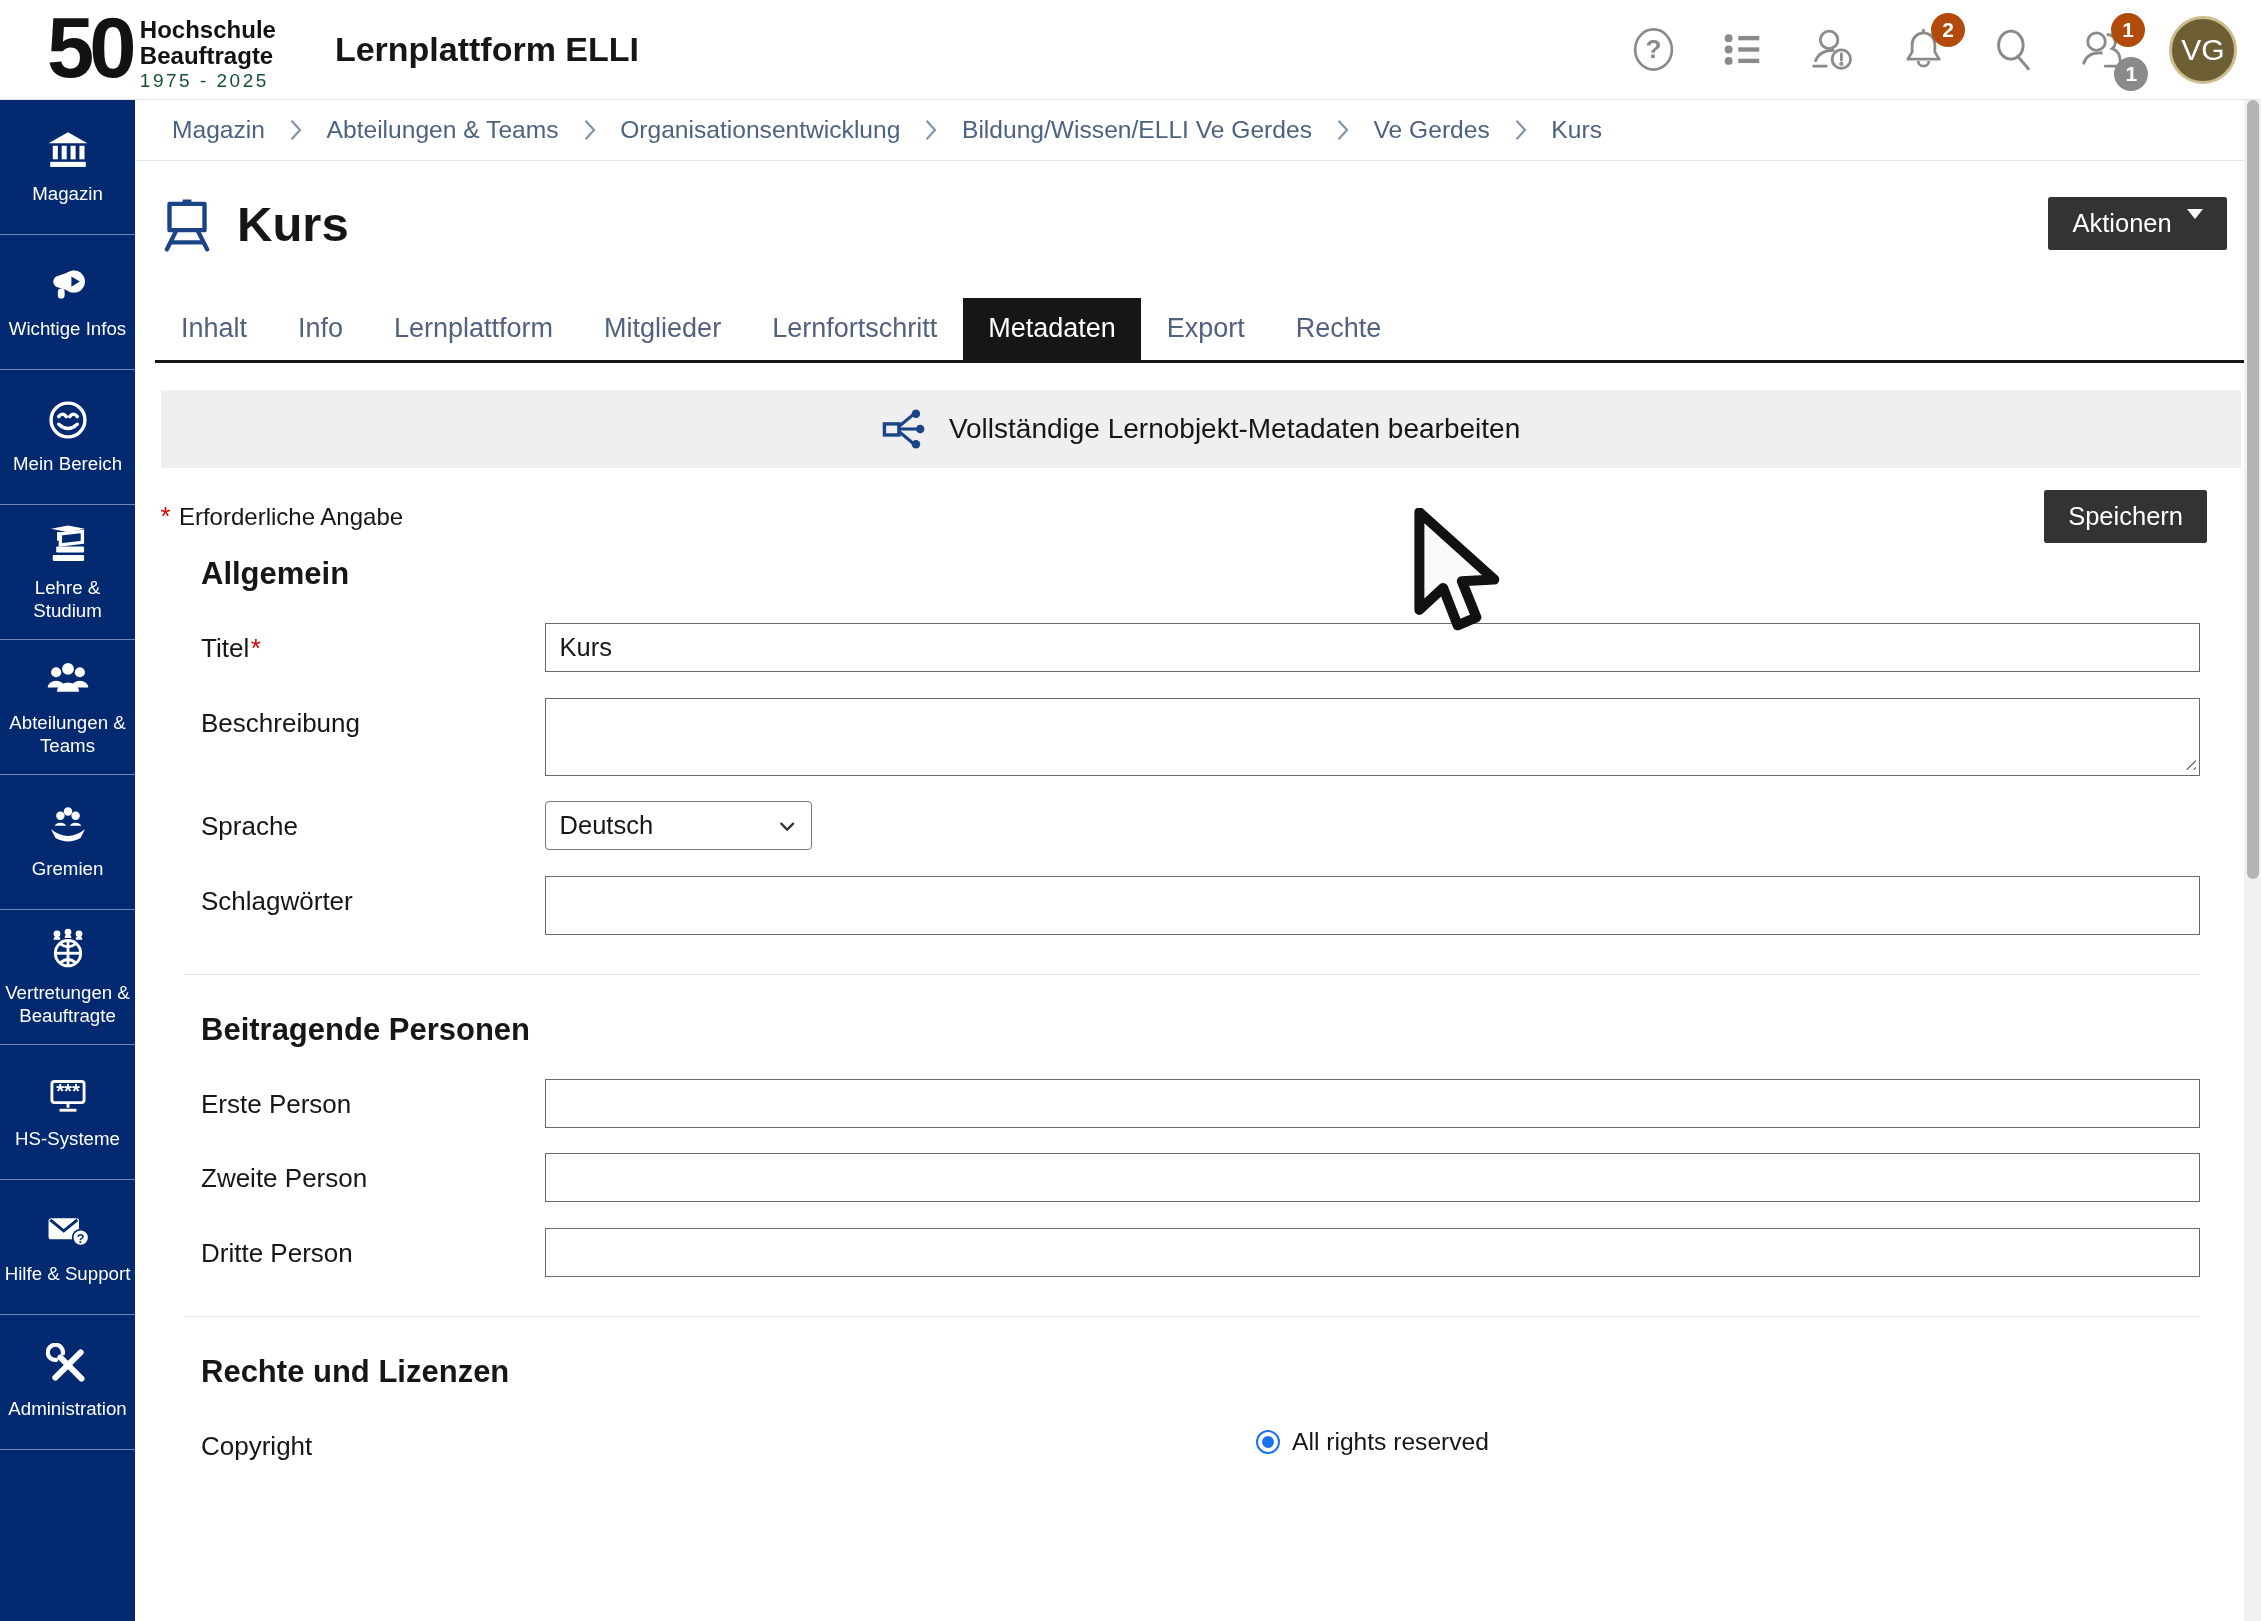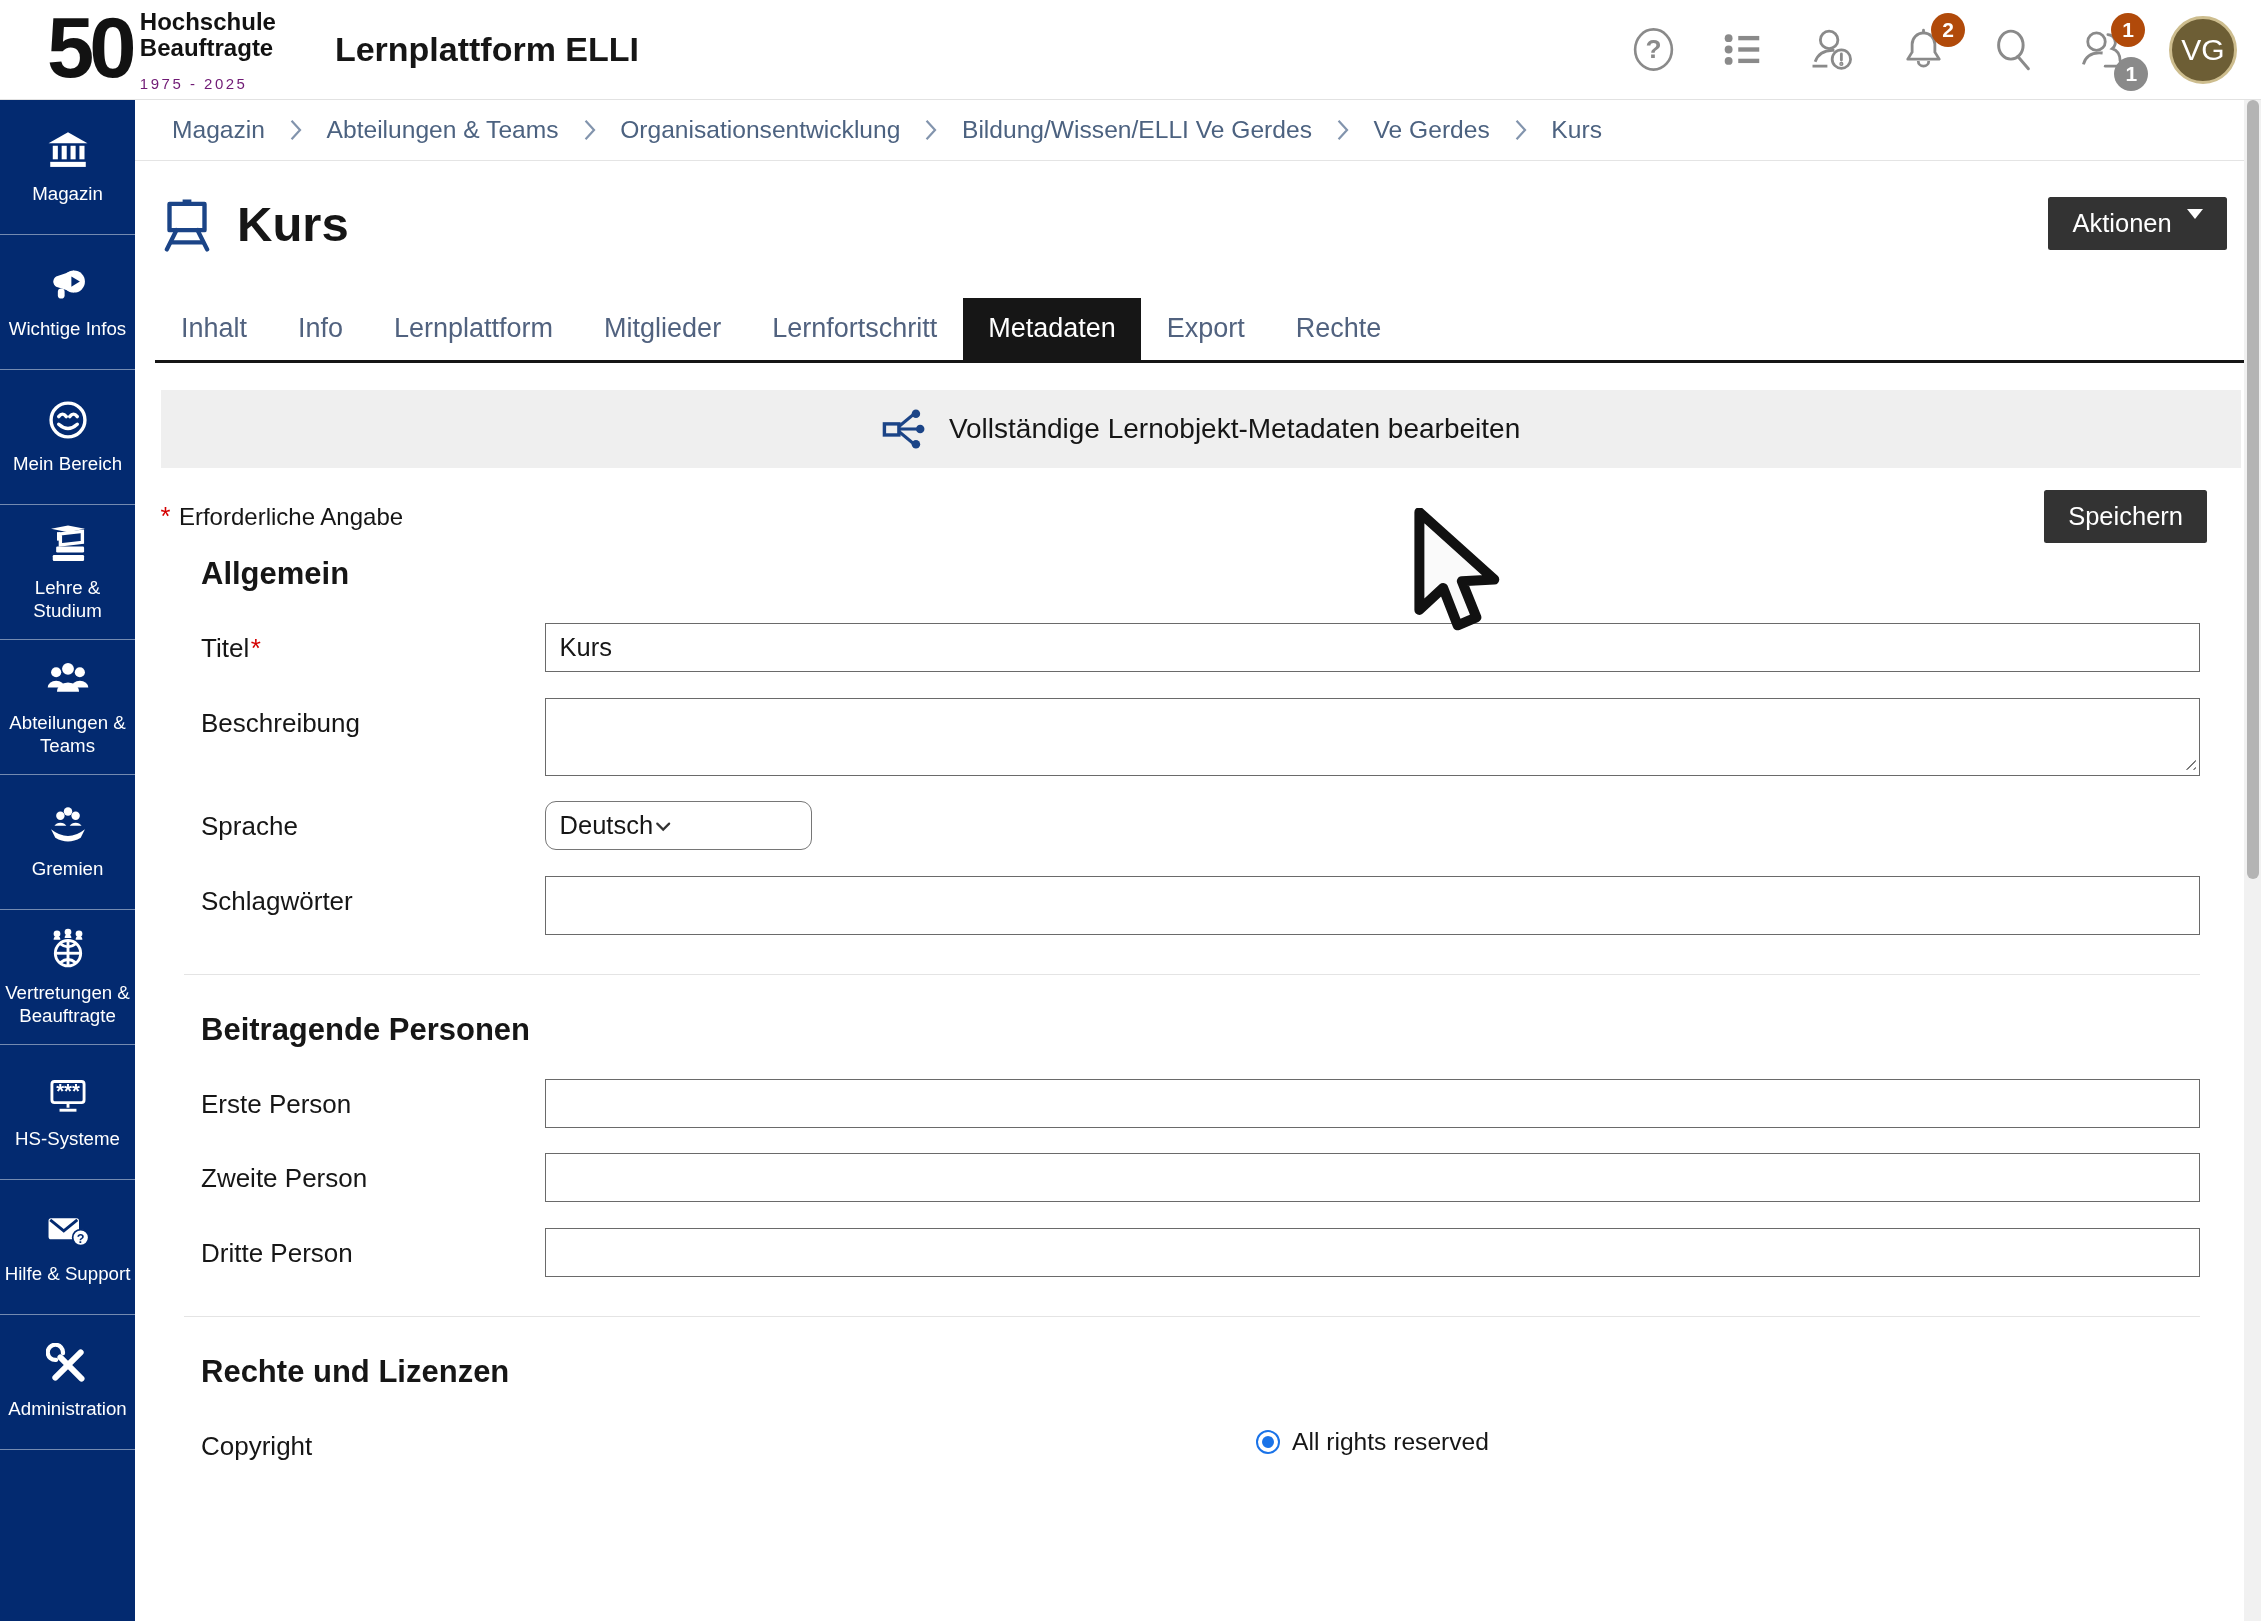--- a/index.html
+++ b/index.html
@@ -27,21 +27,21 @@
   
   .top-header{
     position:absolute;left:0;top:0;width:2261px;height:100px;background:#fff;
     border-bottom:0.8px solid #e2e2e2;display:flex;align-items:center;z-index:30;
     padding-left:47px;
   }
   .logo{display:flex;align-items:flex-start;gap:8.5px;height:88px;}
   .logo-number{font-size:85px;font-weight:800;line-height:0.98;letter-spacing:-5.1px;color:#121212;}
   .logo-textstack{display:flex;flex-direction:column;justify-content:flex-end;height:88px;padding-bottom:1.7px;}
   .logo-name{font-size:24px;font-weight:700;line-height:1.08;color:#121212;}
-  .logo-years{font-size:15px;letter-spacing:2.5px;color:#701a75;margin-top:14px;}
+  .logo-years{font-size:19px;letter-spacing:2.5px;color:#14532d;margin-top:1px;}
   .app-title{margin-left:59px;font-size:34px;font-weight:700;color:var(--ink);}
   .header-right{margin-left:auto;display:flex;align-items:center;gap:41px;padding-right:24px;}
   .hicon{position:relative;width:49px;height:49px;color:var(--icon-gray);cursor:pointer;flex:none;}
   .hicon svg{width:100%;height:100%;display:block;}
   .badge{
     position:absolute;min-width:34px;height:34px;border-radius:17px;color:#fff;
     font-size:21px;font-weight:700;display:flex;align-items:center;justify-content:center;
     padding:0 5.1px;
   }
   .badge.orange{background:var(--badge-orange);top:-12px;right:-17px;}
@@ -120,22 +120,22 @@
   .ttextarea{
     width:100%;height:78px;border:1.7px solid var(--border-gray);font-size:25.5px;
     padding:6.8px 13.6px;resize:none;font-family:"Liberation Sans",sans-serif;background:#fff;display:block;
   }
   .resize-grip{
     position:absolute;right:4.2px;bottom:6px;width:14.4px;height:14.4px;pointer-events:none;
     background:repeating-linear-gradient(135deg,transparent 0 3.4px,#777 3.4px 5.1px);
     clip-path:polygon(100% 0,100% 100%,0 100%);
   }
   .fselect{
-    width:267px;height:49px;border:1.7px solid #767676;border-radius:11px;background:#fff;
-    display:flex;align-items:center;justify-content:flex-start;padding:0 13.6px;
+    width:267px;height:49px;border:1.7px solid #767676;border-radius:4px;background:#fff;
+    display:flex;align-items:center;justify-content:space-between;padding:0 13.6px;
     font-size:25.5px;cursor:pointer;color:var(--ink);
   }
   .fselect .chev{width:20.4px;height:20.4px;color:#333;}
   .fselect .chev svg{width:100%;height:100%;display:block;}
   .divider{border-top:1.7px solid var(--line);margin:39px 0 37px -17px;}
   .radio-row{display:flex;align-items:center;gap:12px;padding-top:6.8px;justify-content:center;}
   .radio{
     width:24px;height:24px;border-radius:50%;border:2.5px solid var(--radio-blue);
     display:flex;align-items:center;justify-content:center;flex:none;cursor:pointer;background:#fff;
   }

